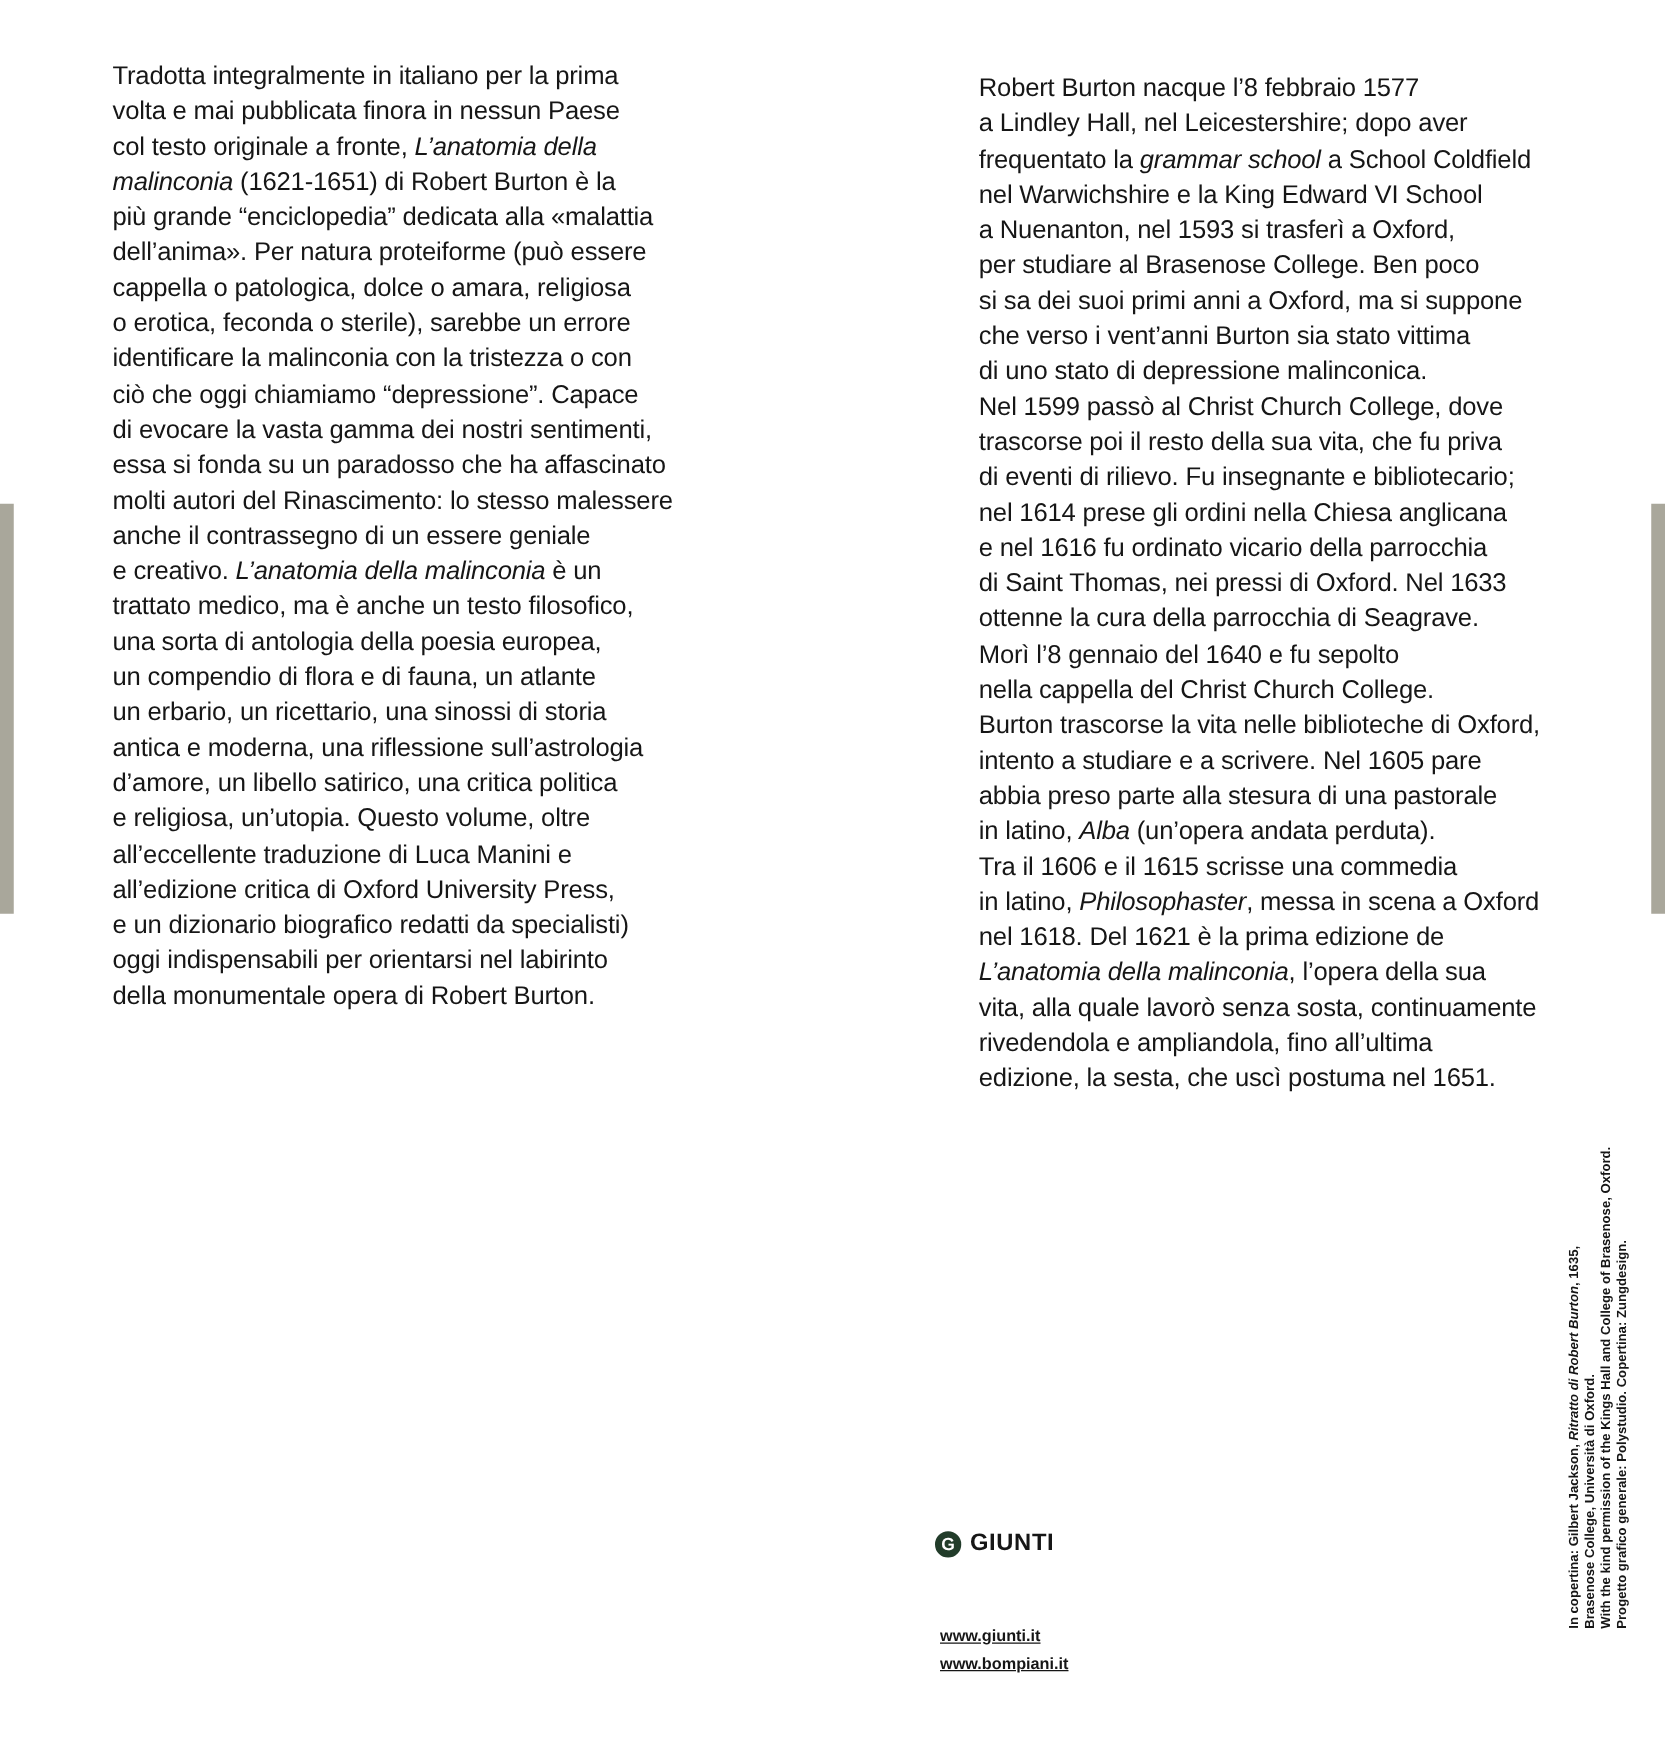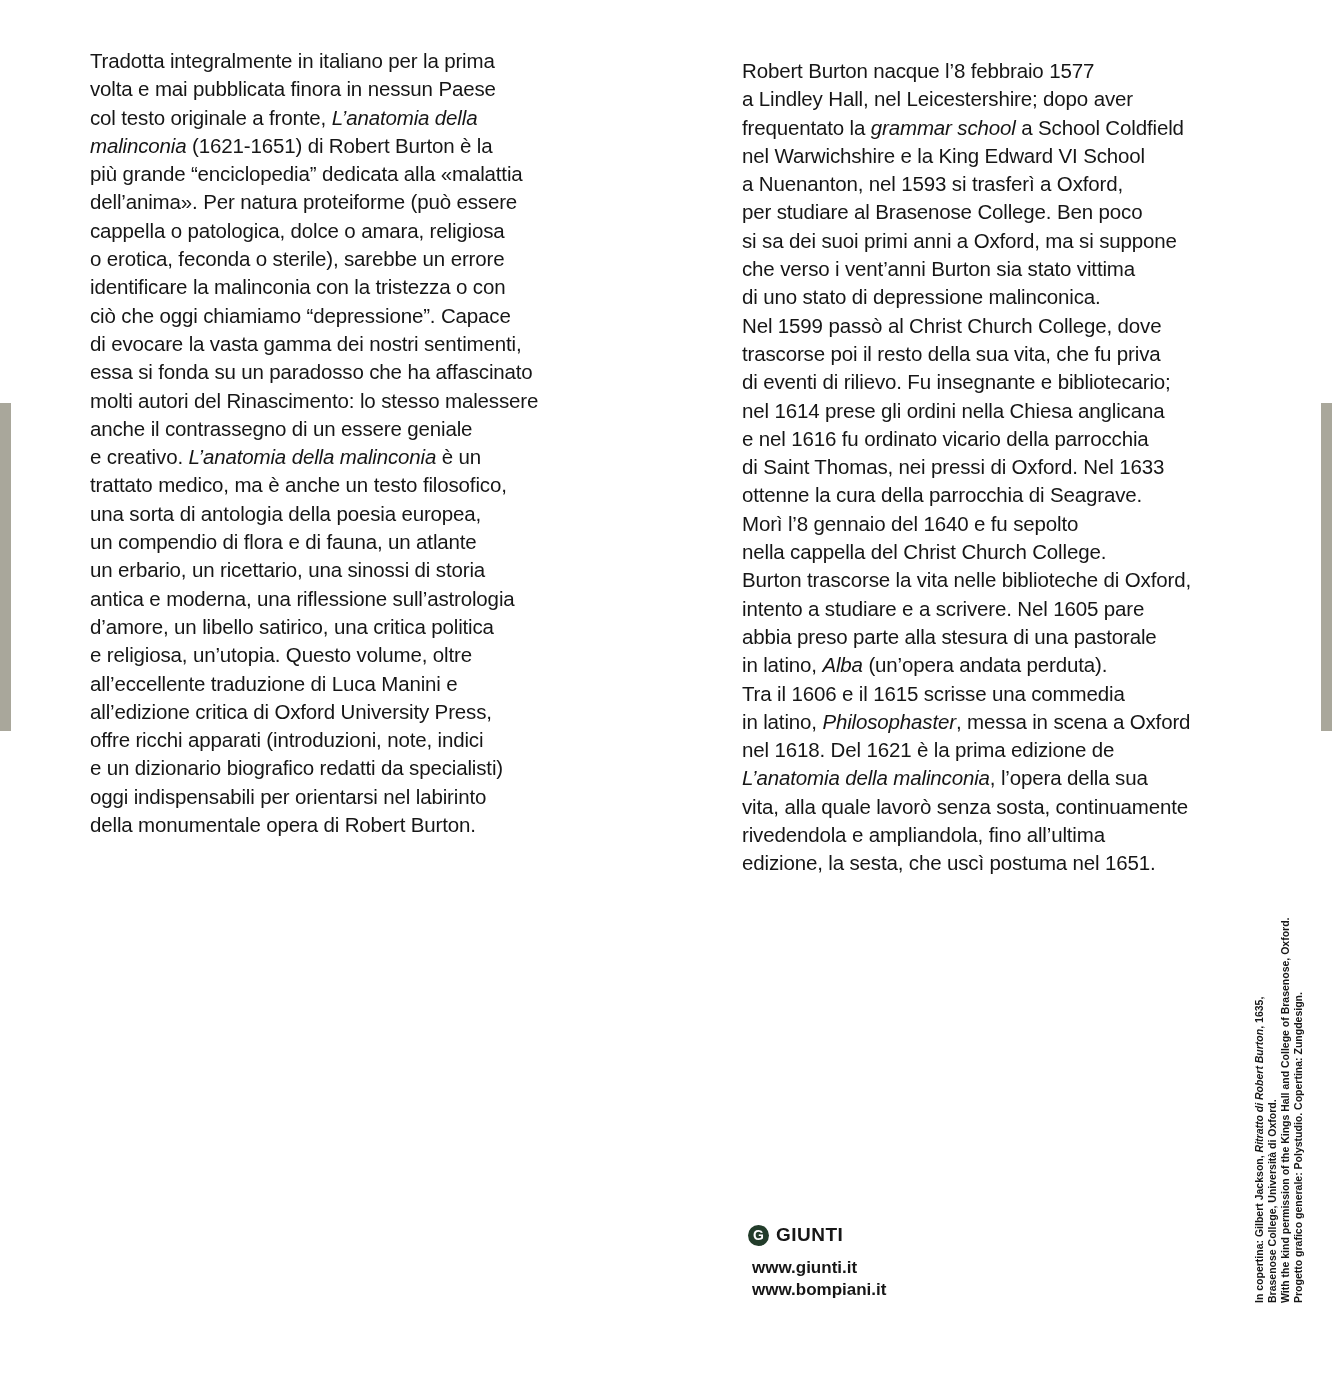--- a/index.html
+++ b/index.html
@@ -23,21 +23,21 @@
   .sidebar.right { right: 0; }
 
   .col {
     position: absolute;
     font-size: 20.5px;
     line-height: 28.3px;
     letter-spacing: -0.15px;
   }
   .col .line { white-space: nowrap; }
   .left-col  { left: 90px;  top: 47px; width: 480px; }
-  .right-col { left: 742px; top: 57px; width: 510px; }
+  .right-col { left: 783px; top: 57px; width: 510px; }
 
   .it { font-style: italic; }
 
   .credits {
     position: absolute;
     left: 1253px;
     top: 1303px;
     transform: rotate(-90deg);
     transform-origin: 0 0;
     font-size: 10.5px;
@@ -66,24 +66,25 @@
     line-height: 1;
   }
   .pub-name {
     font-weight: bold;
     font-size: 19px;
     letter-spacing: 0.5px;
   }
   .urls {
     position: absolute;
     left: 752px;
-    top: 1257px;
+    top: 1298px;
     font-weight: bold;
-    font-size: 17px;
+    font-size: 13px;
     line-height: 21.5px;
+    text-decoration: underline;
   }
 </style>
 </head>
 <body>
 
 <div class="page">
 
   <div class="sidebar left" style="background: rgb(169, 167, 155);"></div>
 
   <div class="sidebar right" style="background: rgb(169, 167, 155);"></div>
@@ -106,21 +107,20 @@
       <div class="line"><span>e creativo. </span><span class="it">L’anatomia della malinconia</span><span> è un</span></div>
       <div class="line"><span>trattato medico, ma è anche un testo filosofico,</span></div>
       <div class="line"><span>una sorta di antologia della poesia europea,</span></div>
       <div class="line"><span>un compendio di flora e di fauna, un atlante</span></div>
       <div class="line"><span>un erbario, un ricettario, una sinossi di storia</span></div>
       <div class="line"><span>antica e moderna, una riflessione sull’astrologia</span></div>
       <div class="line"><span>d’amore, un libello satirico, una critica politica</span></div>
       <div class="line"><span>e religiosa, un’utopia. Questo volume, oltre</span></div>
       <div class="line"><span>all’eccellente traduzione di Luca Manini e</span></div>
       <div class="line"><span>all’edizione critica di Oxford University Press,</span></div>
-      <div class="line"><span>offre ricchi apparati (introduzioni, note, indici</span></div>
       <div class="line"><span>e un dizionario biografico redatti da specialisti)</span></div>
       <div class="line"><span>oggi indispensabili per orientarsi nel labirinto</span></div>
       <div class="line"><span>della monumentale opera di Robert Burton.</span></div>
     </div>
 
   <div class="col right-col">
       <div class="line"><span>Robert Burton nacque l’8 febbraio 1577</span></div>
       <div class="line"><span>a Lindley Hall, nel Leicestershire; dopo aver</span></div>
       <div class="line"><span>frequentato la </span><span class="it">grammar school</span><span> a School Coldfield</span></div>
       <div class="line"><span>nel Warwichshire e la King Edward VI School</span></div>

